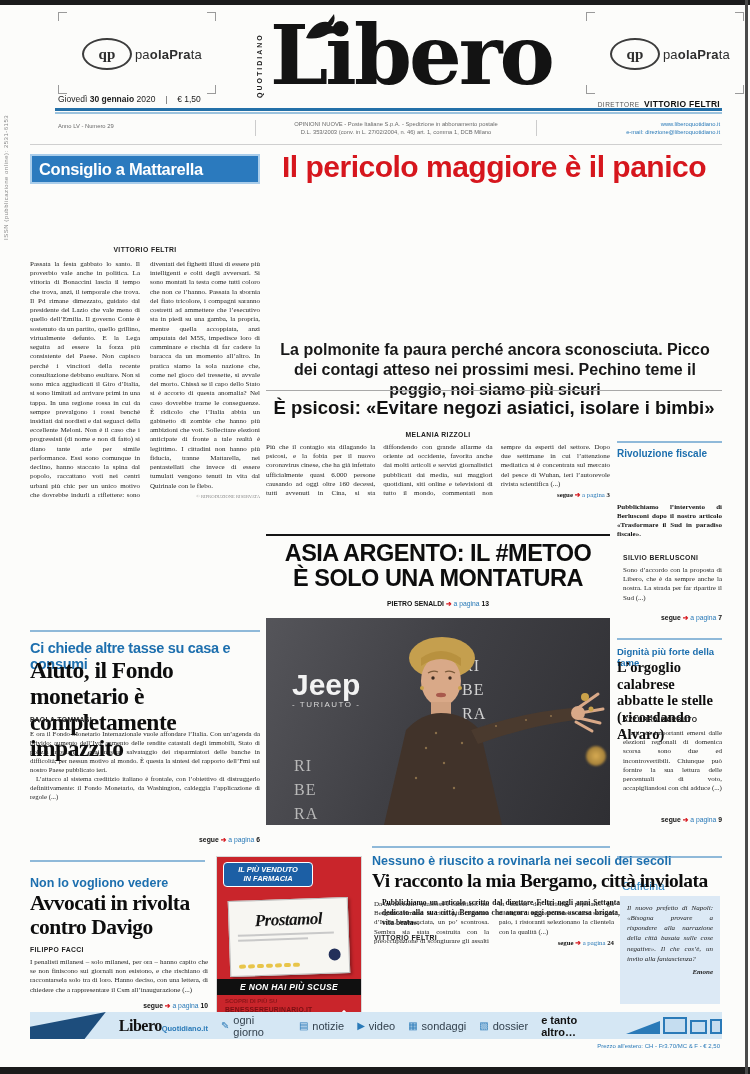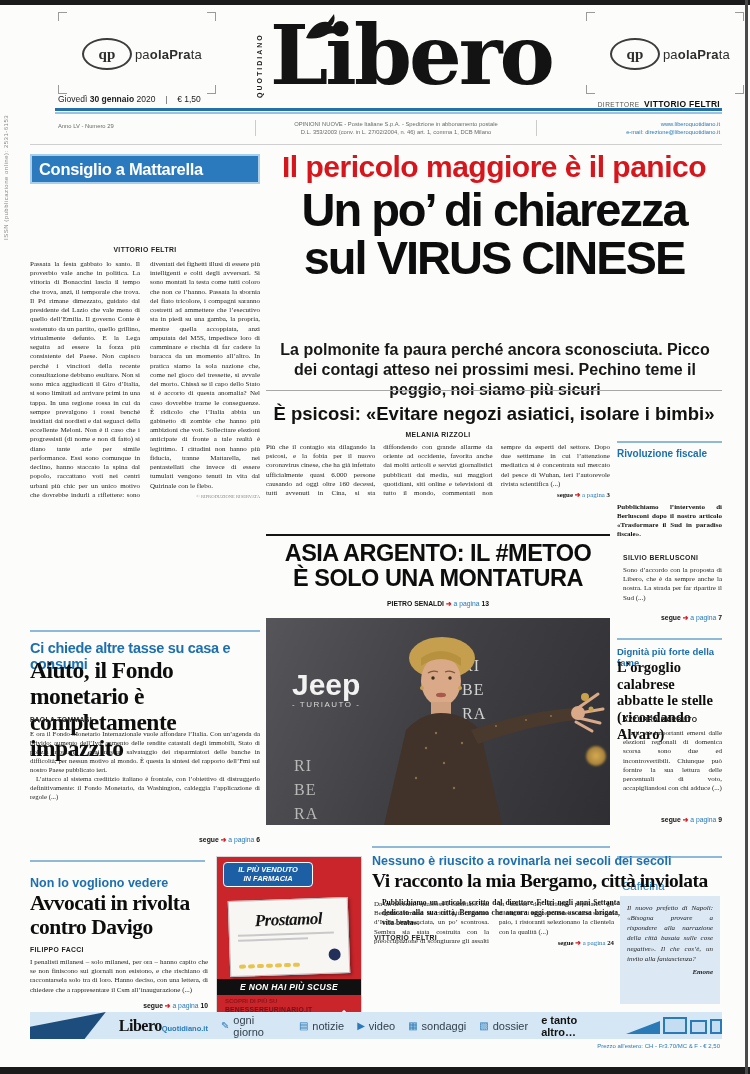--- a/index.html
+++ b/index.html
@@ -41,21 +41,21 @@
   .segue{font-size:6.8px;text-align:right;color:#111;}
   .segue .s1{font-weight:bold;}
   .segue .ar{color:#d6161d;font-weight:bold;}
   .segue .pg{color:#2a7ab8;}
   .segue .num{font-weight:bold;}
   .copyright{font-size:4.6px;color:#8a8a8a;text-align:right;display:block;margin-top:3px;}
   
   .lead-kicker{font-size:30px;font-weight:bold;color:#d6161d;text-align:center;letter-spacing:-.5px;}
   .lead-head{font-size:47px;text-align:center;letter-spacing:-2px;line-height:1.02;}
   .lead-sub{font-size:16px;font-weight:bold;text-align:center;line-height:1.25;color:#181818;}
-  .lead-deck{font-size:18.5px;font-weight:bold;text-align:center;border-top:1px solid #a8a8a8;padding-top:12px;}
+  .lead-deck{font-size:18.5px;font-weight:bold;text-align:center;border-top:1px solid #a8a8a8;padding-top:6px;}
   
   .photo{background:linear-gradient(115deg,#55555a 0%,#404045 45%,#2f2f33 100%);overflow:hidden;}
   .jeep{color:#f2f2f2;font-weight:bold;font-size:30px;letter-spacing:0;line-height:1;}
   .turiauto{color:#d8d8d8;font-size:8px;letter-spacing:1.5px;text-align:center;}
   .ribera{font-family:"Liberation Serif",serif;color:#d2d2d2;font-size:16px;line-height:1.5;letter-spacing:1px;}
   
   .rc-kicker{font-size:10px;}
   .rc-head{font-size:17.5px;line-height:1.08;}
   .rc-intro{font-size:7px;font-weight:bold;font-family:"Liberation Serif",serif;text-align:justify;line-height:1.3;}
   
@@ -163,24 +163,20 @@
     <span style="color:#fff;font-weight:bold;font-size:16.5px;letter-spacing:-.3px;">Consiglio a Mattarella</span>
   </div>
   <div class="abs byline" style="left:30px;top:246px;width:230px;text-align:center;">VITTORIO FELTRI</div>
   <div class="abs bodytext" style="left:30px;top:260px;width:230px;height:362px;column-count:2;column-gap:10px;">
     <span>Passata la festa gabbato lo santo. Il proverbio vale anche in politica. La vittoria di Bonaccini lascia il tempo che trova, anzi, il temporale che trova. Il Pd rimane dimezzato, guidato dal presidente del Lazio che vale meno di quello dell’Emilia. Il governo Conte è sostenuto da un partito, quello grillino, virtualmente defunto. E la Lega seguita ad essere la forza più consistente del Paese. Non capisco perché i vincitori della recente consultazione debbano esultare. Non si sono mica aggiudicati il Giro d’Italia, si sono limitati ad arrivare primi in una tappa. In una regione rossa in cui da sempre prevalgono i rossi benché insidiati dai nordisti e dai seguaci della eccellente Meloni. Non è il caso che i progressisti (di nome e non di fatto) si diano tante arie per simile performance. Essi sono comunque in declino, hanno staccato la spina dal popolo, raccattano voti nei centri urbani più chic per un unico motivo che dovrebbe indurli a riflettere: sono diventati dei</span> <span>fighetti illusi di essere più intelligenti e colti degli avversari. Si sono montati la testa come tutti coloro che non ce l’hanno. Passata la sbornia del fiato tricolore, i compagni saranno costretti ad ammettere che l’esecutivo sta in piedi su una gamba, la propria, mentre quella accoppiata, anzi amputata del M5S, impedisce loro di camminare e rischia di far cadere la baracca da un momento all’altro. In pratica siamo la sola nazione che, come nel gioco del tressette, si avvale del morto. Chissà se il capo dello Stato si è accorto di questa anomalia? Nel caso dovrebbe trarne le conseguenze. È ridicolo che l’Italia abbia un gabinetto di zombie che hanno più ambizioni che voti. Sollecitare elezioni anticipate di fronte a tale realtà è legittimo. I cittadini non hanno più fiducia, tranne Mattarella, nei pentastellati che invece di essere tumulati vengono tenuti in vita dal Quirinale con le flebo.</span>
     <span class="copyright">© RIPRODUZIONE RISERVATA</span>
   </div>
   <div class="abs divider" style="left:30px;top:630px;width:230px;"></div>
 
   <div class="abs lead-kicker" style="left:266px;top:150px;width:456px;">Il pericolo maggiore è il panico</div>
-  <div class="abs lead-head sans-head" style="left:266px;top:186px;width:456px;">
-    <div>Un po’ di chiarezza</div>
-    <div>sul VIRUS CINESE</div>
-  </div>
   <div class="abs lead-sub" style="left:280px;top:340px;width:430px;">La polmonite fa paura perché ancora sconosciuta. Picco dei contagi atteso nei prossimi mesi. Pechino teme il peggio, noi siamo più sicuri</div>
   <div class="abs lead-deck" style="left:266px;top:390px;width:456px;box-sizing:border-box;">È psicosi: «Evitare negozi asiatici, isolare i bimbi»</div>
   <div class="abs byline" style="left:266px;top:431px;width:344px;text-align:center;">MELANIA RIZZOLI</div>
   <div class="abs bodytext" style="left:266px;top:443px;width:344px;height:82px;column-count:3;column-gap:8px;">
     <span>Più che il contagio sta dilagando la psicosi, e la fobia per il nuovo coronavirus cinese, che ha già infettato ufficialmente quasi 6.000 persone causando ad oggi oltre 160 decessi, tutti avvenuti in Cina, si sta diffondendo con</span> <span>grande allarme da oriente ad occidente, favorita anche dai molti articoli e servizi giornalistici pubblicati dai media, sui maggiori quotidiani, siti online e televisioni di tutto il mondo, commentati non</span> <span>sempre da esperti del settore. Dopo due settimane in cui l’attenzione mediatica si è concentrata sul mercato del pesce di Wuhan, ieri l’autorevole rivista scientifica (...)</span>
     <span class="segue" style="display:block;margin-top:2px;"><span class="s1">segue</span> <span class="ar">➔</span> <span class="pg">a pagina</span> <span class="num">3</span></span>
   </div>
 
   <div class="abs" style="left:266px;top:534px;width:344px;height:2px;background:#151515;"></div>
 

